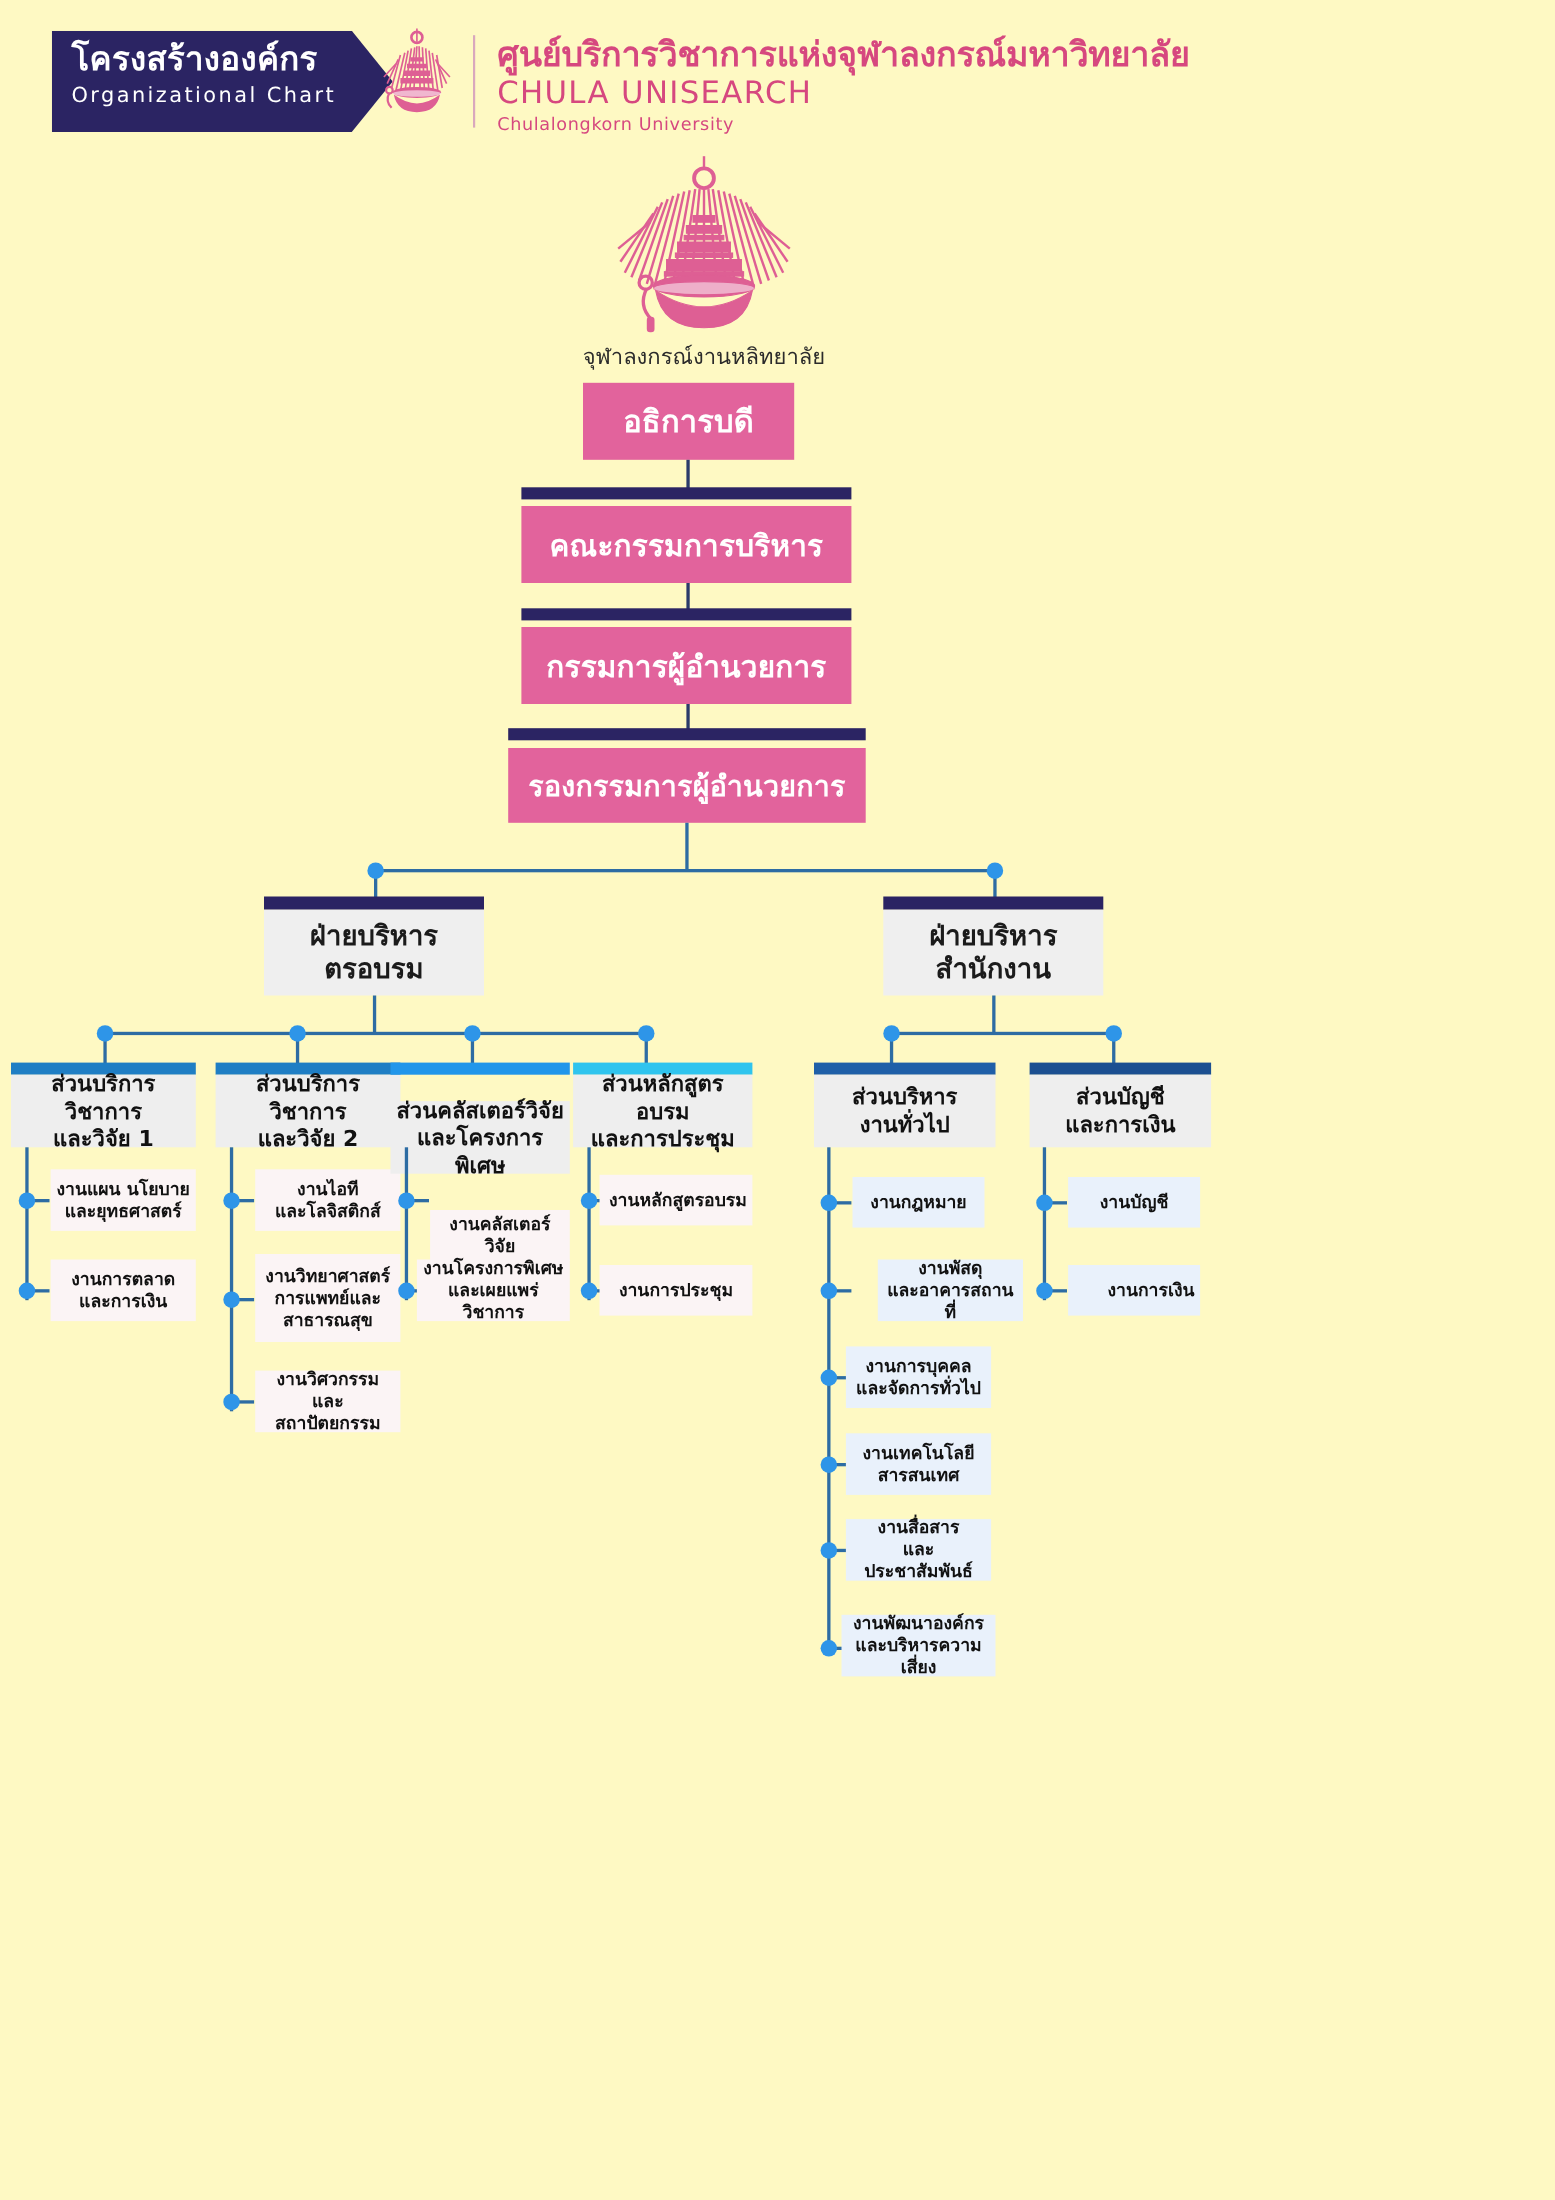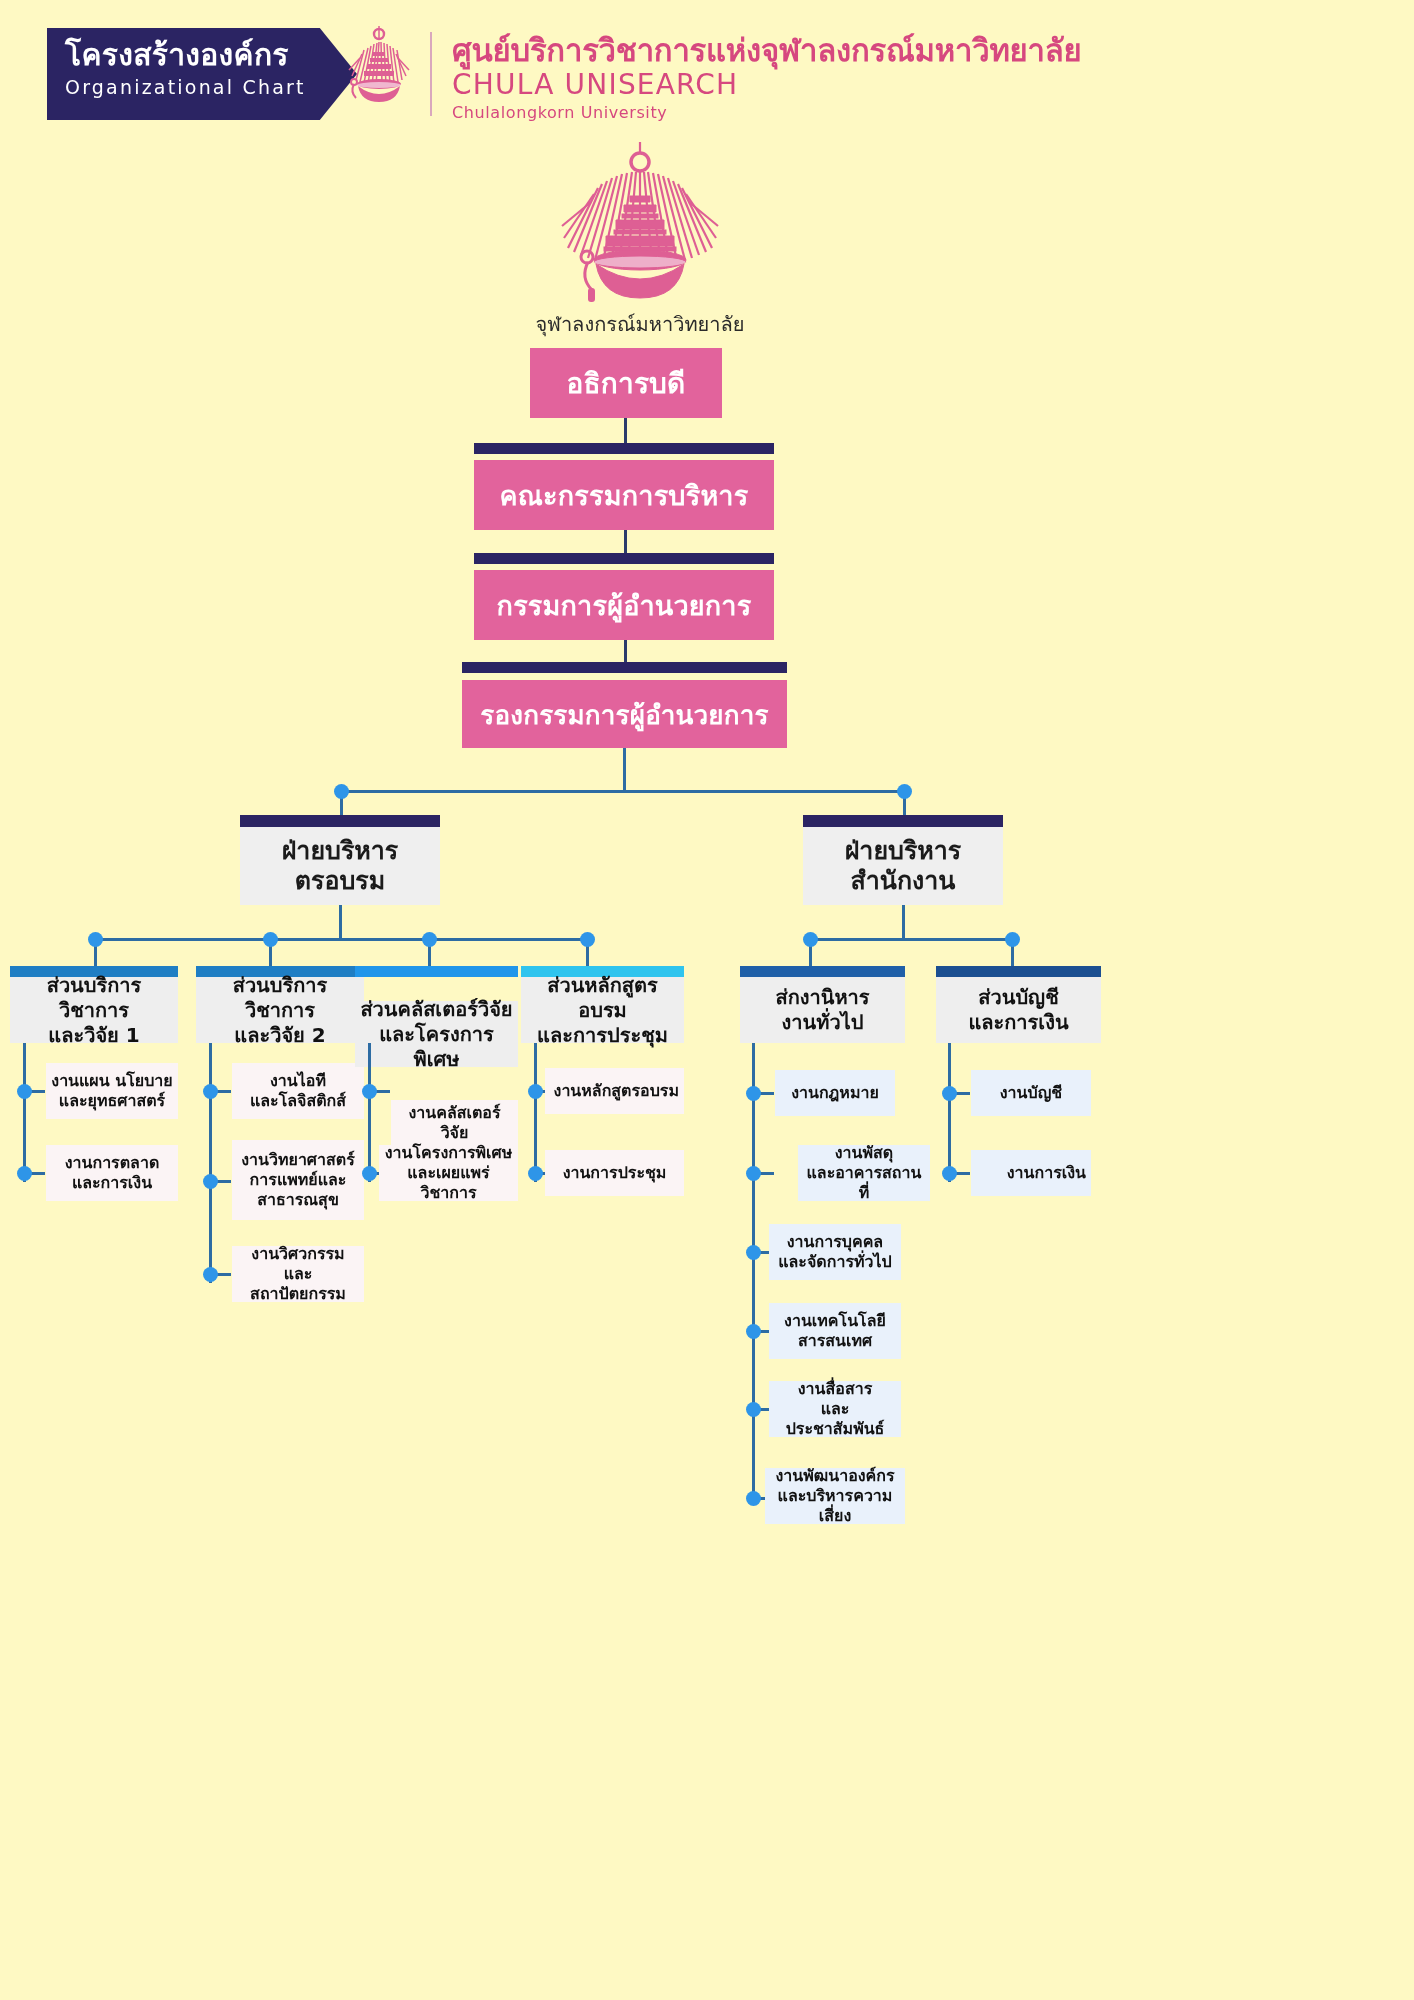--- a/index.html
+++ b/index.html
@@ -219,21 +219,21 @@
           <path d="M28 122 q-8 16 4 28"></path>
           <circle cx="27" cy="117" r="6"></circle>
         </g>
         <g fill="#de5f94" stroke="none">
           <rect x="28" y="148" width="7" height="14" rx="3"></rect>
         </g>
       </g>
     </svg>
   </div>
 
-  <div class="uni-caption">จุฬาลงกรณ์มหาวิทยาลัย</div>
+  <div class="uni-caption">จุฬาลงกรณ์งานหลิทยาลัย</div>
 
   <div class="pink-box" style="left:530px; top:348px; width:192px; height:70px; font-size:28px;">
     <span>อธิการบดี</span>
   </div>
 
   <div class="vline" style="left:624px; top:418px; height:30px;"></div>
   <div class="navy-bar" style="left:474px; top:443px; width:300px;"></div>
 
   <div class="pink-box" style="left:474px; top:460px; width:300px; height:70px; font-size:27px;">
     <span>คณะกรรมการบริหาร</span>
@@ -381,21 +381,21 @@
   </div>
   <div class="hline-b" style="left:534px; top:1172px; width:22px;"></div>
   <div class="dot" style="left:528px; top:1166px;"></div>
   <div class="leaf warm" style="left:545px; top:1150px; width:139px; height:46px;">
     <span>งานการประชุม</span>
   </div>
 
   <div class="sec-top" style="left:740px; top:966px; width:165px; background:#1f5fa8;"></div>
   <div class="sec-box" style="left:740px; top:977px; width:165px; height:66px;">
     <span>
-      <span>ส่กงานิหาร</span><br><span>งานทั่วไป</span>
+      <span>ส่วนบริหาร</span><br><span>งานทั่วไป</span>
     </span>
   </div>
   <div class="vline-b" style="left:752px; top:1043px; height:460px;"></div>
 
   <div class="hline-b" style="left:752px; top:1092px; width:22px;"></div>
   <div class="dot" style="left:746px; top:1086px;"></div>
   <div class="leaf cool" style="left:775px; top:1070px; width:120px; height:46px;">
     <span>งานกฎหมาย</span>
   </div>
 

